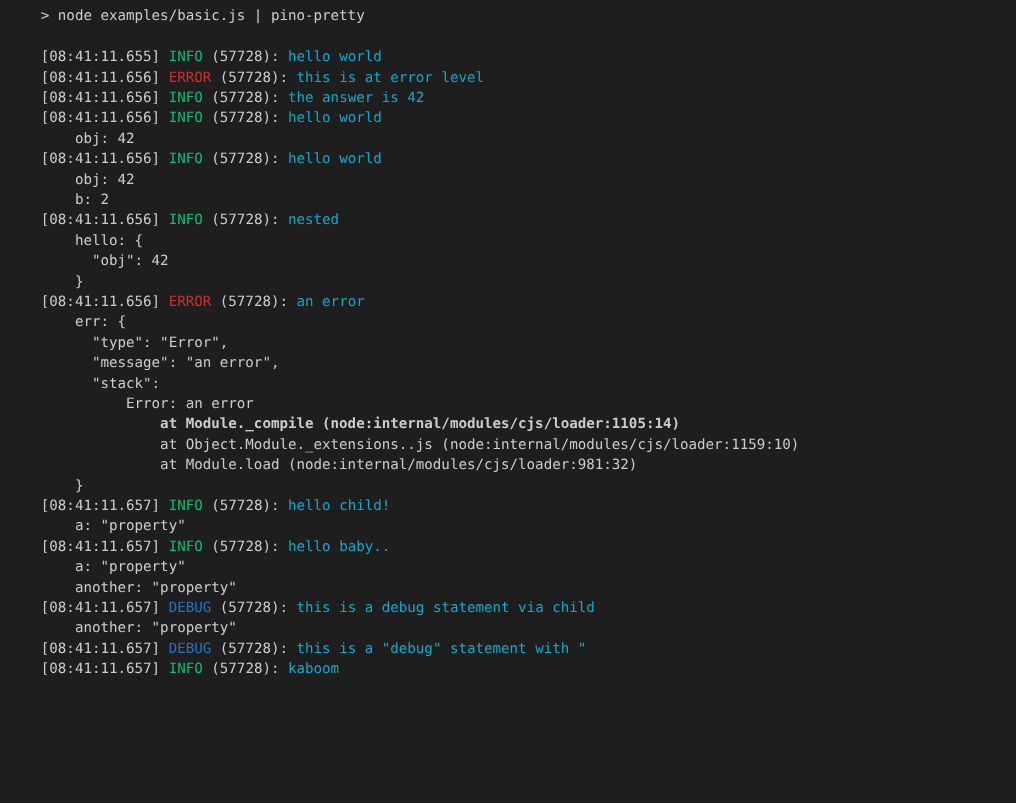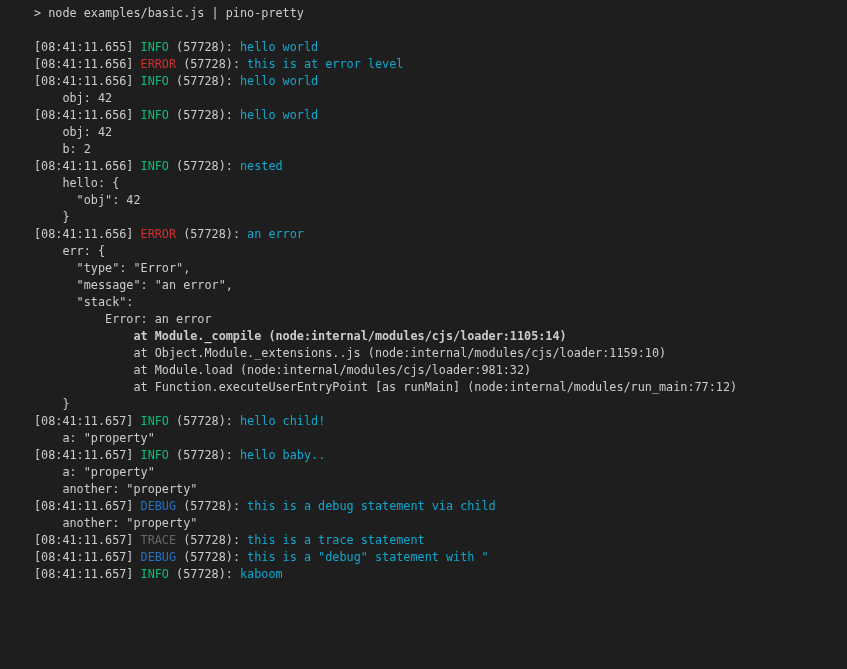--- a/index.html
+++ b/index.html
@@ -29,44 +29,43 @@
 </style>
 </head>
 <body>
 
 <div class="terminal" style="background: rgb(30, 30, 30); color: rgb(204, 204, 204); padding-left: 34px;">
   <div>
       <div class="line"><span style="color: rgb(204, 204, 204);">&gt; node examples/basic.js | pino-pretty</span></div>
       <div class="line">&nbsp;</div>
       <div class="line"><span style="color: rgb(204, 204, 204);">[08:41:11.655] </span><span style="color: rgb(13, 188, 121);">INFO</span><span style="color: rgb(204, 204, 204);"> (57728): </span><span style="color: rgb(17, 168, 205);">hello world</span></div>
       <div class="line"><span style="color: rgb(204, 204, 204);">[08:41:11.656] </span><span style="color: rgb(205, 49, 49);">ERROR</span><span style="color: rgb(204, 204, 204);"> (57728): </span><span style="color: rgb(17, 168, 205); text-align: center;">this is at error level</span></div>
+      <div class="line"><span style="color: rgb(204, 204, 204);">[08:41:11.656] </span><span style="color: rgb(13, 188, 121);">INFO</span><span style="color: rgb(204, 204, 204);"> (57728): </span><span style="color: rgb(17, 168, 205);">the answer is 42</span></div>
       <div class="line"><span style="color: rgb(204, 204, 204);">[08:41:11.656] </span><span style="color: rgb(13, 188, 121);">INFO</span><span style="color: rgb(204, 204, 204);"> (57728): </span><span style="color: rgb(17, 168, 205);">hello world</span></div>
       <div class="line"><span style="color: rgb(204, 204, 204);">    obj: 42</span></div>
       <div class="line"><span style="color: rgb(204, 204, 204);">[08:41:11.656] </span><span style="color: rgb(13, 188, 121);">INFO</span><span style="color: rgb(204, 204, 204);"> (57728): </span><span style="color: rgb(17, 168, 205);">hello world</span></div>
       <div class="line"><span style="color: rgb(204, 204, 204);">    obj: 42</span></div>
       <div class="line"><span style="color: rgb(204, 204, 204);">    b: 2</span></div>
       <div class="line"><span style="color: rgb(204, 204, 204);">[08:41:11.656] </span><span style="color: rgb(13, 188, 121);">INFO</span><span style="color: rgb(204, 204, 204);"> (57728): </span><span style="color: rgb(17, 168, 205);">nested</span></div>
       <div class="line"><span style="color: rgb(204, 204, 204);">    hello: {</span></div>
       <div class="line"><span style="color: rgb(204, 204, 204);">      "obj": 42</span></div>
       <div class="line"><span style="color: rgb(204, 204, 204);">    }</span></div>
       <div class="line"><span style="color: rgb(204, 204, 204);">[08:41:11.656] </span><span style="color: rgb(205, 49, 49);">ERROR</span><span style="color: rgb(204, 204, 204);"> (57728): </span><span style="color: rgb(17, 168, 205);">an error</span></div>
       <div class="line"><span style="color: rgb(204, 204, 204);">    err: {</span></div>
       <div class="line"><span style="color: rgb(204, 204, 204);">      "type": "Error",</span></div>
       <div class="line"><span style="color: rgb(204, 204, 204);">      "message": "an error",</span></div>
       <div class="line"><span style="color: rgb(204, 204, 204);">      "stack":</span></div>
       <div class="line"><span style="color: rgb(204, 204, 204);">          Error: an error</span></div>
       <div class="line"><span style="color: rgb(204, 204, 204); font-weight: bold;">              at Module._compile (node:internal/modules/cjs/loader:1105:14)</span></div>
       <div class="line"><span style="color: rgb(204, 204, 204);">              at Object.Module._extensions..js (node:internal/modules/cjs/loader:1159:10)</span></div>
       <div class="line"><span style="color: rgb(204, 204, 204);">              at Module.load (node:internal/modules/cjs/loader:981:32)</span></div>
-      <div class="line"><span style="color: rgb(204, 204, 204);">              at Function.executeUserEntryPoint [as runMain] (node:internal/modules/run_main:77:12)</span></div>
       <div class="line"><span style="color: rgb(204, 204, 204);">    }</span></div>
       <div class="line"><span style="color: rgb(204, 204, 204);">[08:41:11.657] </span><span style="color: rgb(13, 188, 121);">INFO</span><span style="color: rgb(204, 204, 204);"> (57728): </span><span style="color: rgb(17, 168, 205);">hello child!</span></div>
       <div class="line"><span style="color: rgb(204, 204, 204);">    a: "property"</span></div>
       <div class="line"><span style="color: rgb(204, 204, 204);">[08:41:11.657] </span><span style="color: rgb(13, 188, 121);">INFO</span><span style="color: rgb(204, 204, 204);"> (57728): </span><span style="color: rgb(17, 168, 205);">hello baby..</span></div>
       <div class="line"><span style="color: rgb(204, 204, 204);">    a: "property"</span></div>
       <div class="line"><span style="color: rgb(204, 204, 204);">    another: "property"</span></div>
       <div class="line"><span style="color: rgb(204, 204, 204);">[08:41:11.657] </span><span style="color: rgb(36, 114, 200);">DEBUG</span><span style="color: rgb(204, 204, 204);"> (57728): </span><span style="color: rgb(17, 168, 205);">this is a debug statement via child</span></div>
       <div class="line"><span style="color: rgb(204, 204, 204);">    another: "property"</span></div>
-      <div class="line"><span style="color: rgb(204, 204, 204);">[08:41:11.657] </span><span style="color: rgb(102, 102, 102);">TRACE</span><span style="color: rgb(204, 204, 204);"> (57728): </span><span style="color: rgb(17, 168, 205);">this is a trace statement</span></div>
       <div class="line"><span style="color: rgb(204, 204, 204);">[08:41:11.657] </span><span style="color: rgb(36, 114, 200);">DEBUG</span><span style="color: rgb(204, 204, 204);"> (57728): </span><span style="color: rgb(17, 168, 205);">this is a "debug" statement with "</span></div>
       <div class="line"><span style="color: rgb(204, 204, 204);">[08:41:11.657] </span><span style="color: rgb(13, 188, 121);">INFO</span><span style="color: rgb(204, 204, 204);"> (57728): </span><span style="color: rgb(17, 168, 205);">kaboom</span></div>
     </div>
 </div>
 
 </body></html>

